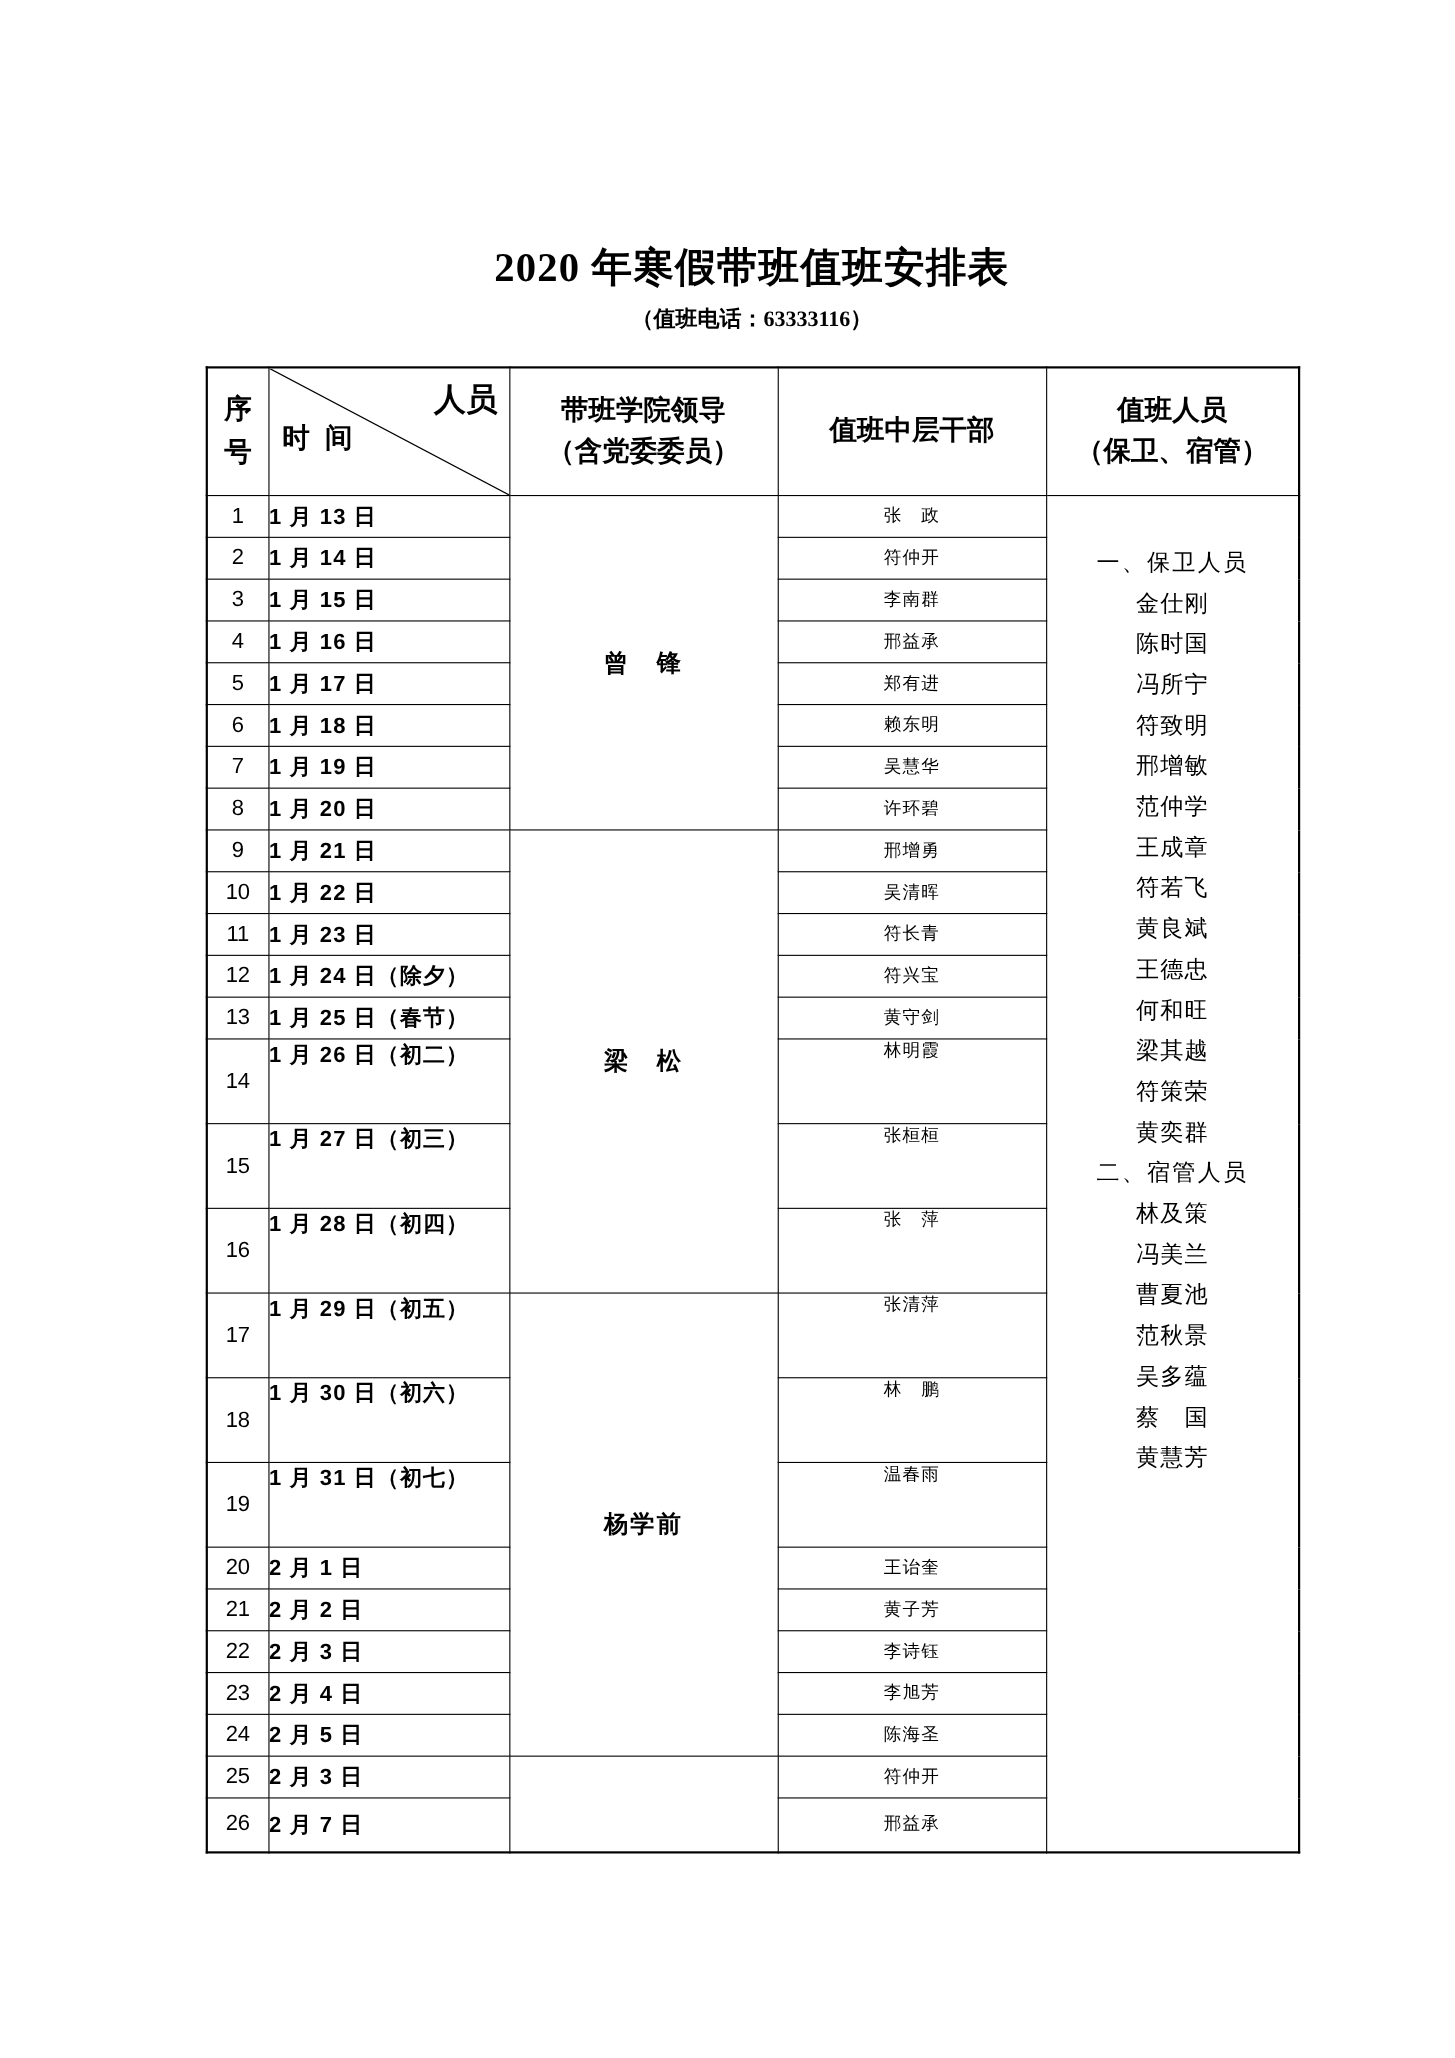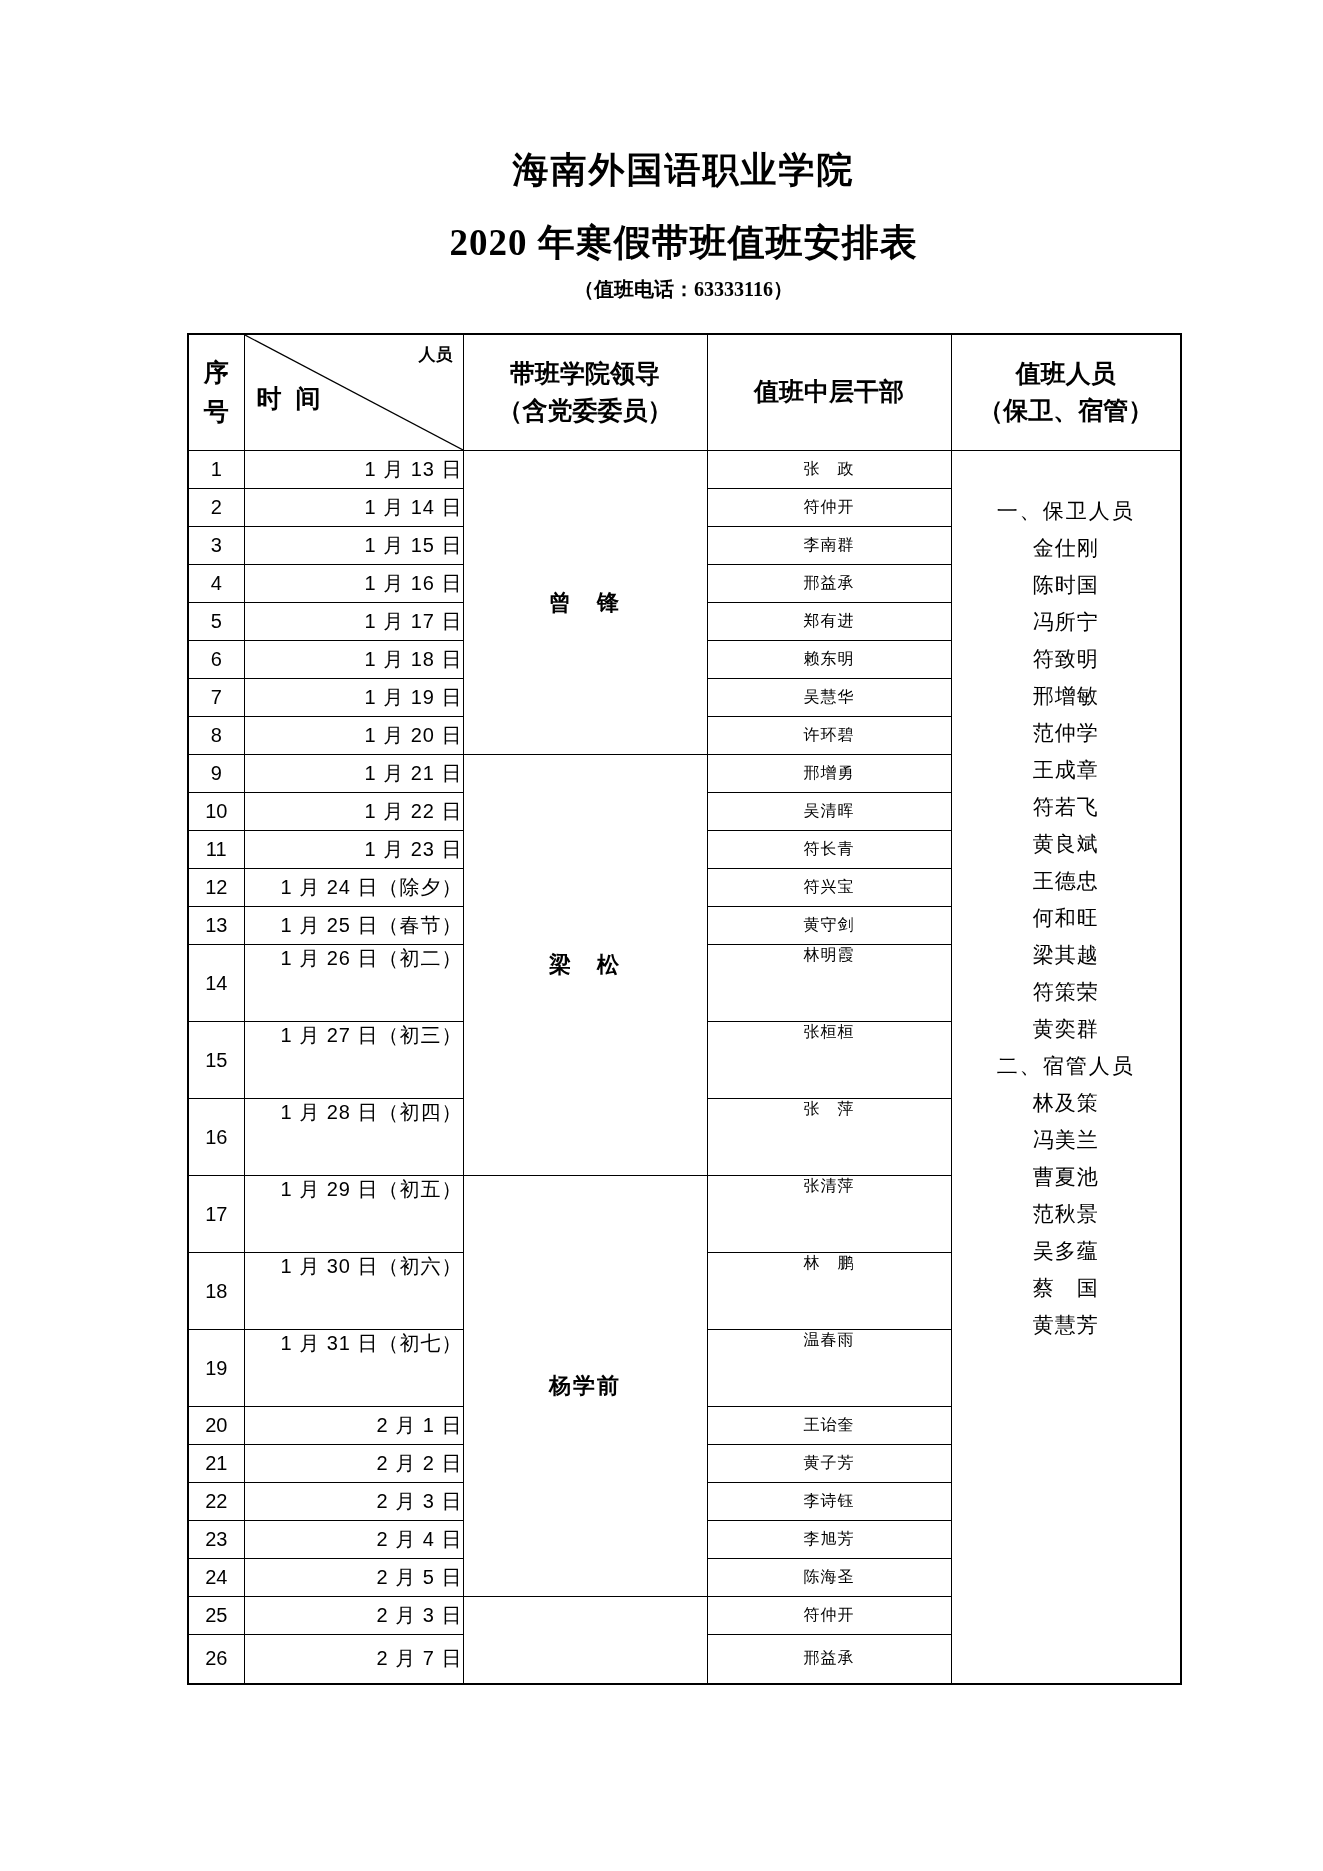--- a/index.html
+++ b/index.html
@@ -12,39 +12,38 @@
   .doc-phone{position:absolute;left:187px;top:276px;width:993px;text-align:center;
              font-size:20px;font-weight:bold;}
   table.sched{position:absolute;left:187px;top:333px;border-collapse:collapse;
               table-layout:fixed;border:2px solid #000;}
   .sched th,.sched td{border:1px solid #000;padding:0;overflow:hidden;}
   .sched th{font-weight:bold;font-size:25px;vertical-align:middle;text-align:center;line-height:1.45;}
   th.h-seq{height:115px;}
   th.h-seq .narrow{width:1.15em;margin:0 auto;line-height:1.55;}
   th.h-time{position:relative;}
   th.h-time .diag-svg{position:absolute;left:0;top:0;width:100%;height:100%;}
-  th.h-time .lbl-top{position:absolute;right:10px;top:8px;font-size:17px;}
+  th.h-time .lbl-top{position:absolute;right:10px;top:8px;font-size:29px;}
   th.h-time .lbl-bottom{position:absolute;left:12px;top:46px;font-size:25px;letter-spacing:14px;}
   td.seq-cell{text-align:center;vertical-align:middle;
               font-family:"Liberation Sans", sans-serif;font-size:20px;}
-  td.date-cell{text-align:right;vertical-align:middle;
-               font-family:"Liberation Sans", sans-serif;font-size:20px;letter-spacing:1px;}
+  td.date-cell{text-align:left;vertical-align:middle;
+               font-family:"Liberation Sans", sans-serif;font-size:20px;letter-spacing:1px;font-weight:bold;}
   td.leader-cell{text-align:center;vertical-align:middle;font-size:22px;font-weight:bold;letter-spacing:2px;margin-top:16px;}
   td.cadre-cell{text-align:center;vertical-align:middle;font-size:16px;letter-spacing:1px;}
   tr.vtop td.date-cell, tr.vtop td.cadre-cell{vertical-align:top;padding-top:0;}
   td.duty-cell{vertical-align:top;}
   .duty-list{padding-top:42px;text-align:center;}
   .duty-line{line-height:37px;font-size:21px;letter-spacing:1px;}
   .duty-title{letter-spacing:2px;}
 </style>
 </head>
 <body>
 
 <div class="page">
-  <div class="doc-title">海南外国语职业学院</div>
   <div class="doc-subtitle">2020 年寒假带班值班安排表</div>
   <div class="doc-phone">（值班电话：63333116）</div>
 
   <table class="sched">
     <colgroup>
       <col style="width:56px">
         <col style="width:219px">
         <col style="width:244px">
       <col style="width:244px">
         <col style="width:230px">

